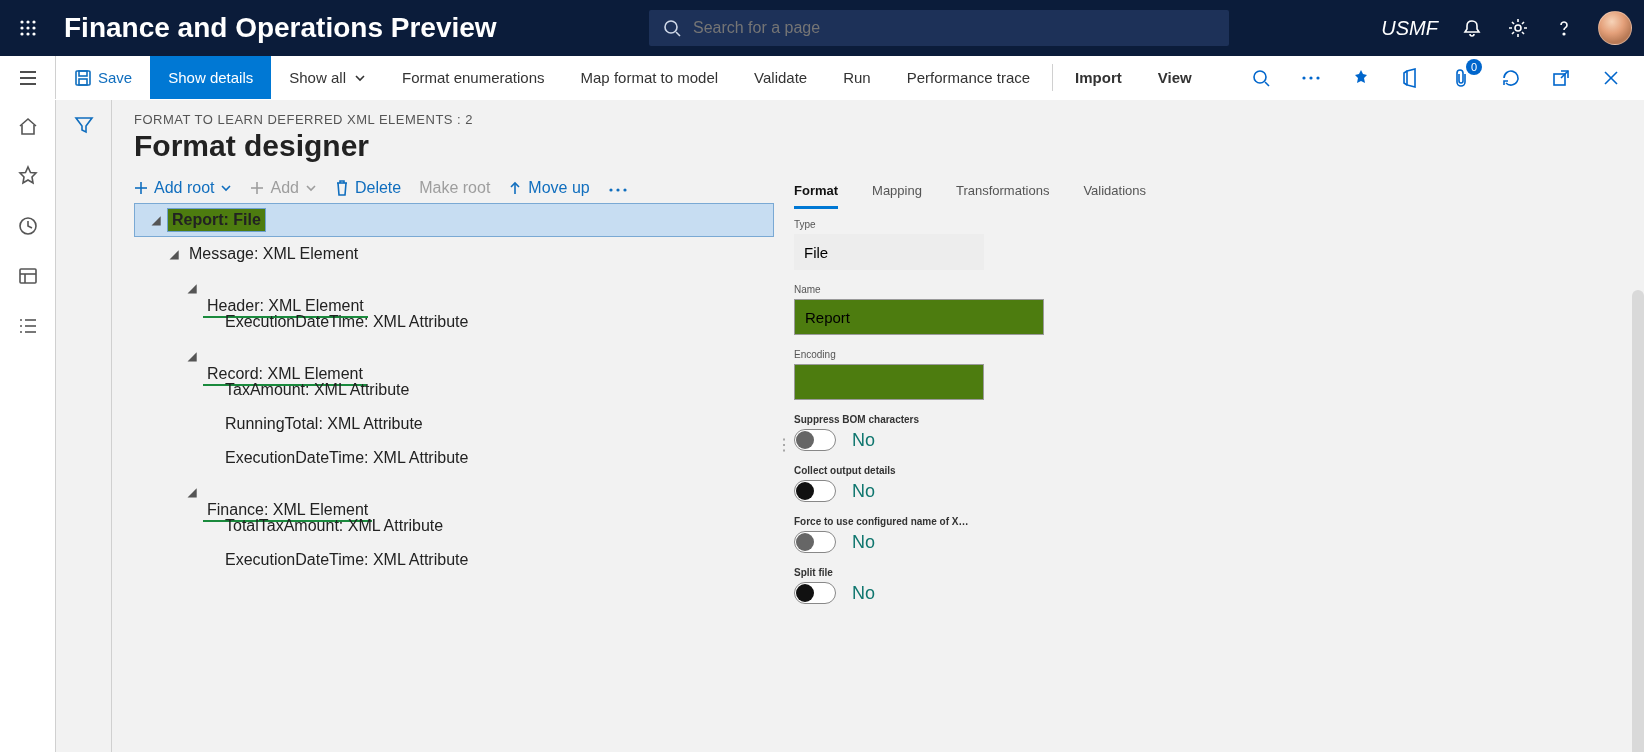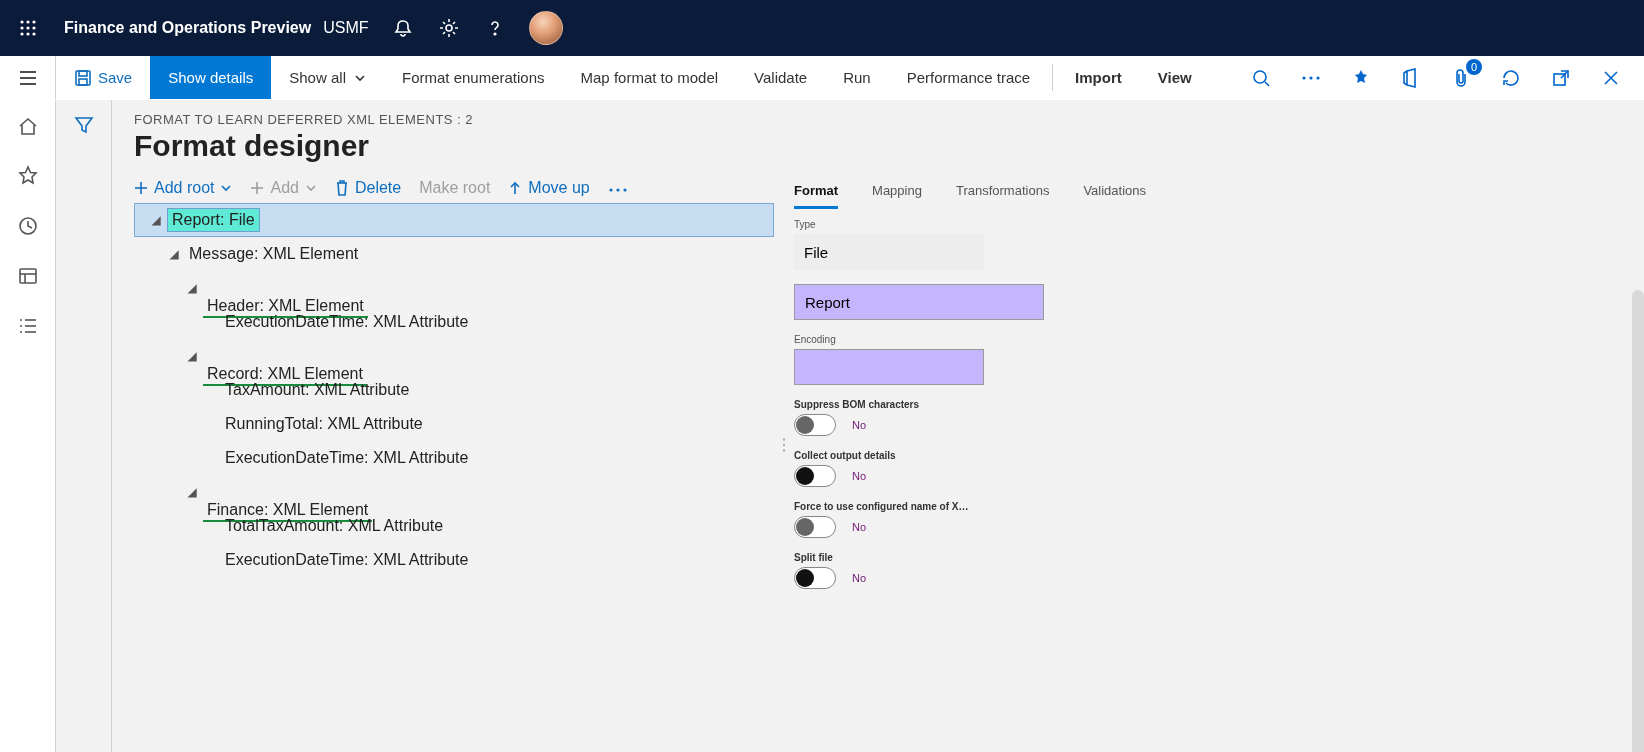--- a/index.html
+++ b/index.html
@@ -16,26 +16,26 @@
     --tree-hover: #e6f0fa;
     --badge-bg: #0066cc;
     --tab-underline: #0078d4;
     --green: #1a8a3d;
   }
   * { box-sizing: border-box; font-family: "Segoe UI", Arial, sans-serif; }
   body { margin: 0; width: 1644px; height: 752px; overflow: hidden; background: var(--page-bg); color: var(--text); }
   
   .topnav { height: 56px; background: var(--nav-bg); color: var(--nav-fg); display: flex; align-items: center; padding: 0 12px; gap: 12px; }
   .topnav .waffle { width: 32px; height: 32px; display:flex; align-items:center; justify-content:center; cursor:pointer; }
-  .topnav .app-title { font-size: 16px; font-weight: 600; margin-left: 8px; }
+  .topnav .app-title { font-size: 28px; font-weight: 600; margin-left: 8px; }
   .topnav .search { margin-left: auto; margin-right: auto; width: 580px; height: 36px; background: #1d3158; border-radius: 2px; display:flex; align-items:center; padding:0 14px; gap:10px; color:#cfd8e8;}
   .topnav .search svg { flex:0 0 auto; }
   .topnav .search input { background:transparent; border:none; outline:none; color:#cfd8e8; font-size:16px; width:100%; }
   .topnav .right { display:flex; align-items:center; gap:22px; }
-  .topnav .right .entity { font-size:16px; }
+  .topnav .right .entity { font-size:20px;font-style:italic; }
   .topnav .icon-btn { width:24px; height:24px; display:flex; align-items:center; justify-content:center; cursor:pointer; color:#fff; }
   .topnav .avatar { width:34px; height:34px; border-radius:50%; background: radial-gradient(circle at 40% 30%, #f6d3b8 0%, #e4a07a 40%, #b87a56 70%); border:1px solid rgba(255,255,255,.3); }
   
   .actionbar { height: 44px; background: #fff; border-bottom: 1px solid rgba(255,255,255,.35); display:flex; align-items:stretch; font-size:15px; }
   .actionbar .left-menu-btn { width:56px; display:flex; align-items:center; justify-content:center; border-right:1px solid var(--border); cursor:pointer; }
   .actionbar .btn { display:flex; align-items:center; gap:6px; padding:0 18px; color:#333; cursor:pointer; white-space:nowrap; }
   .actionbar .btn.primary { background: var(--action-blue); color: #fff; }
   .actionbar .btn svg.chev { margin-left:2px; }
   .actionbar .divider { width:1px; background: var(--border); margin:8px 4px; }
   .actionbar .spacer { flex:1; }
@@ -60,36 +60,36 @@
   .tree-pane { width: 640px; max-width:640px; overflow:auto; }
   .grip { width:20px; display:flex; align-items:center; justify-content:center; color:#9a9a9a; user-select:none; }
   .prop-pane { flex:1; overflow:auto; padding-right:20px; position:relative; }
   .vscroll { position:absolute; right:0; top:190px; width:12px; height:470px; background:#d9d9d9; border-radius:6px; }
   
   .tree-row { display:flex; align-items:center; height:34px; font-size:16px; border:1px solid transparent; }
   .tree-row.selected { background: var(--tree-selected); border:1px solid #7aa9d4; }
   .tree-row .caret { width:22px; text-align:center; color:#555; cursor:pointer; font-size:12px; }
   .tree-row .spacer-ind { display:inline-block; }
   .tree-row .label { padding:2px 4px; }
-  .tree-row.selected .label { border:1px solid #6ea0cf; background:#5eead4; }
+  .tree-row.selected .label { border:1px solid #6ea0cf; background:#4d7c0f;font-weight:bold; }
   .tree-row .underline-green { border-bottom:2px solid var(--green); padding-bottom:1px;margin-top:37px; }
   
   .tabs { display:flex; gap:34px; font-size:13px; margin-bottom:10px; }
   .tabs .tab { padding:4px 0 8px 0; color:#555; cursor:pointer; }
   .tabs .tab.active { color:#111; border-bottom:3px solid var(--tab-underline); font-weight:600; }
   .field { margin:6px 0 14px 0; }
   .field .flabel { font-size:10px; color:#555; margin-bottom:4px; }
   .field .flabel.bold { font-weight:600; color:#333; }
-  .txtbox { width:250px; height:36px; border:1px solid #9a9a9a; background:#c4b5fd; padding:0 10px; font-size:15px; }
+  .txtbox { width:250px; height:36px; border:1px solid #9a9a9a; background:#4d7c0f; padding:0 10px; font-size:15px; }
   .txtbox.readonly { border:none; background:#ededed; width:190px; padding-left:10px; }
   .toggle-row { display:flex; align-items:center; gap:16px; }
   .toggle { width:42px; height:22px; border-radius:11px; border:1px solid #888; position:relative; background:#fff; cursor:pointer; }
   .toggle .knob { position:absolute; top:1px; left:1px; width:18px; height:18px; border-radius:50%; background:#666; }
   .toggle.on .knob { background:#111; }
-  .toggle-row .tval { font-size:11px; color:#701a75; }
+  .toggle-row .tval { font-size:18px; color:#0f766e; }
   
   svg { stroke: currentColor; fill: none; stroke-width: 1.6; }
   svg.filled { fill: currentColor; stroke:none; }
 </style>
 </head>
 <body>
 
 <div class="topnav">
   <div class="waffle">
     <svg width="18" height="18" class="filled">
@@ -101,20 +101,27 @@
           <circle cx="9" cy="9" r="1.6"></circle>
           <circle cx="15" cy="9" r="1.6"></circle>
       <circle cx="3" cy="15" r="1.6"></circle>
           <circle cx="9" cy="15" r="1.6"></circle>
           <circle cx="15" cy="15" r="1.6"></circle>
     </g>
       </svg>
   </div>
   <div class="app-title">Finance and Operations Preview</div>
 
+  <div class="search">
+    <svg width="18" height="18">
+        <circle cx="8" cy="8" r="6"></circle>
+        <line x1="13" y1="13" x2="17" y2="17"></line>
+      </svg>
+    <input type="text" placeholder="Search for a page" style="">
+  </div>
 
   <div class="right">
     <div class="entity">USMF</div>
     <div class="icon-btn">
       <svg width="20" height="20">
           <path d="M10 3c-3 0-5 2-5 5v3l-2 3h14l-2-3V8c0-3-2-5-5-5z"></path>
           <path d="M8 16a2 2 0 0 0 4 0"></path>
         </svg>
     </div>
     <div class="icon-btn">
@@ -405,20 +412,21 @@
           <div class="tab">Transformations</div>
           <div class="tab">Validations</div>
         </div>
 
         <div class="field">
           <div class="flabel">Type</div>
           <input class="txtbox readonly" readonly="" value="File" style="">
         </div>
 
         <div class="field">
+          <div class="flabel">Name</div>
           <input class="txtbox" value="Report" style="">
         </div>
 
         <div class="field">
           <div class="flabel">Encoding</div>
           <input class="txtbox" style="width: 190px;" value="">
         </div>
 
         <div class="field">
           <div class="flabel bold">Suppress BOM characters</div>

